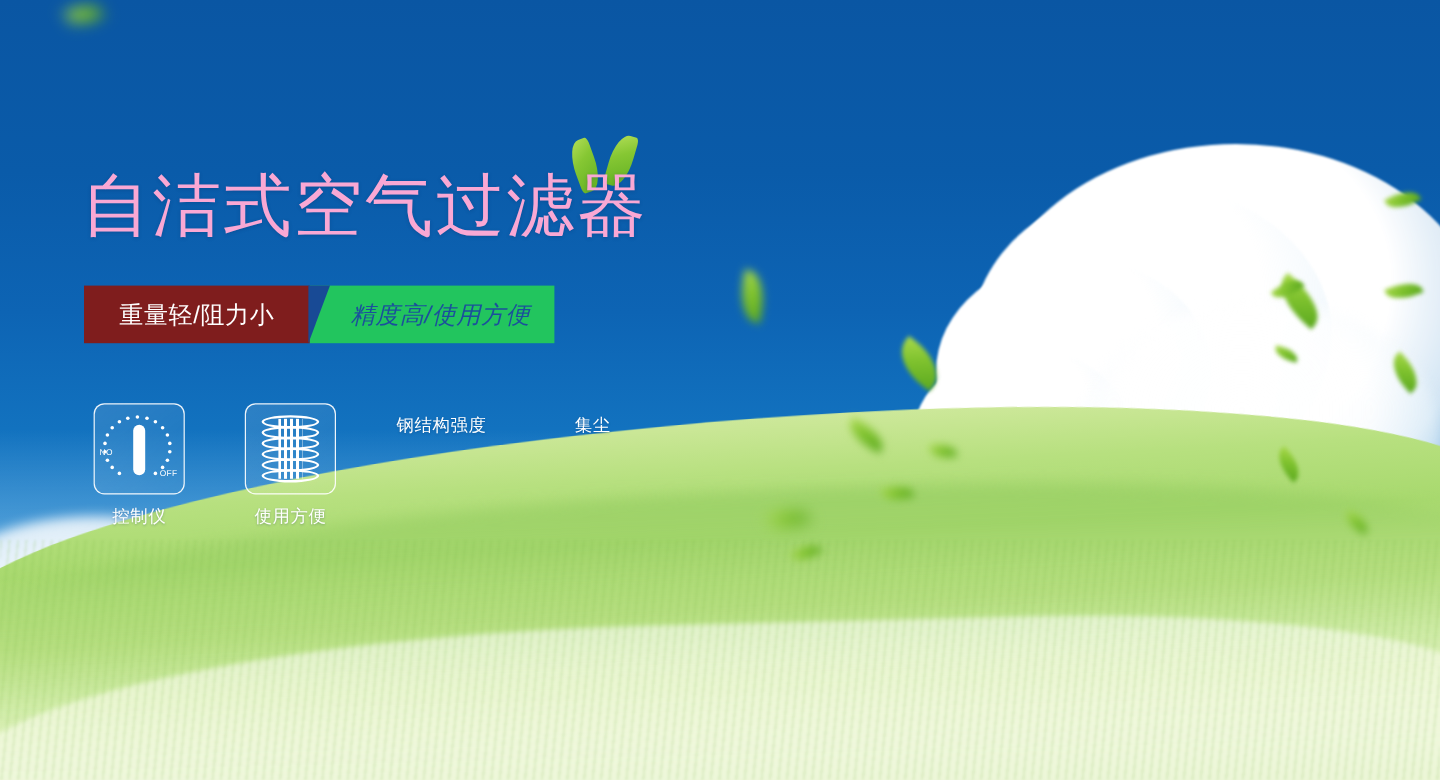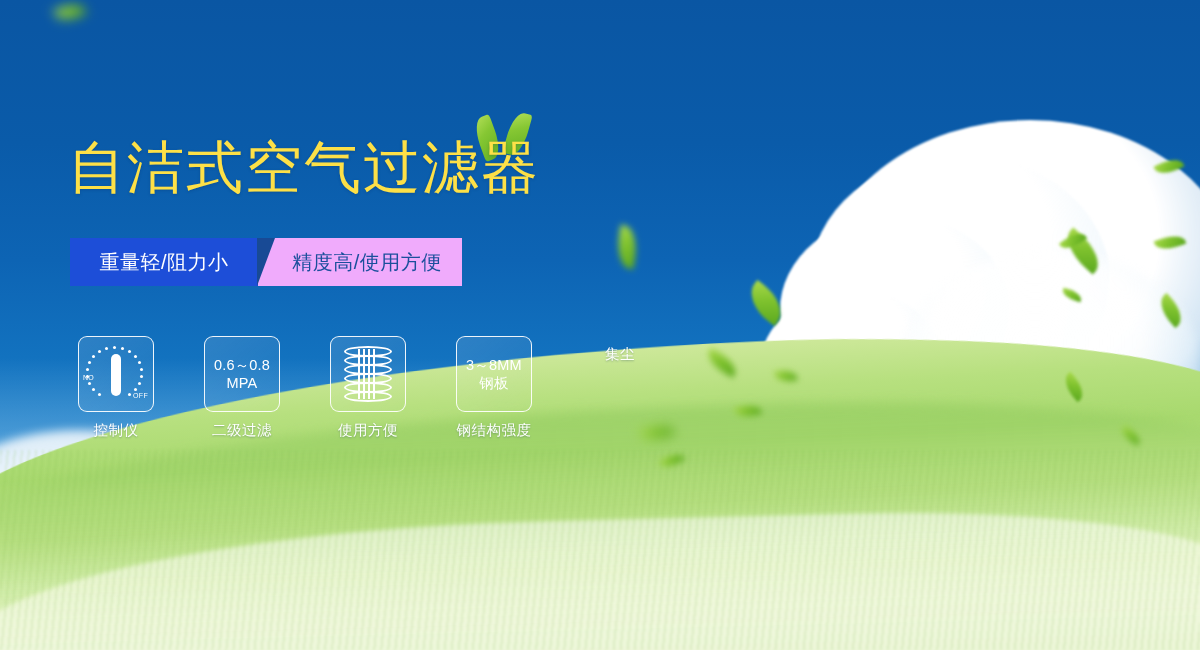--- a/index.html
+++ b/index.html
@@ -144,44 +144,43 @@
     border-radius: 60% 12% 60% 12%;
   }
   .sprout .sl.left  { left: 8px;  top: 8px;  transform: rotate(-20deg); }
   .sprout .sl.right { left: 38px; top: 4px;  transform: rotate(16deg); }
 
   
   .title {
     position: absolute;
     left: 68px;
     top: 144px;
-    color: #fde047;
+    color: #f9a8d4;
     font-size: 57px;
     line-height: 1.0;
     letter-spacing: 2px;
     font-weight: 300;
     white-space: nowrap;
     text-shadow: 0 1px 3px rgba(0,40,90,0.25);
-    font-family: Liberation Mono, monospace;
   }
 
   
   .tagline {
     position: absolute;
     left: 70px;
     top: 238px;
     width: 392px;
     height: 48px;
     display: flex;
   }
   .tag-left {
     position: relative;
     width: 188px;
     height: 100%;
-    background: #1d4ed8;
+    background: #7f1d1d;
     display: flex;
     align-items: center;
     justify-content: center;
     color: #ffffff;
     font-size: 20px;
     letter-spacing: 0.5px;
     z-index: 2;
   }
   .tag-left::after {
     content: "";
@@ -189,28 +188,29 @@
     right: -17px;
     top: 0;
     width: 0; height: 0;
     border-style: solid;
     border-width: 0 0 48px 18px;
     border-color: transparent transparent transparent #184a95;
   }
   .tag-right {
     flex: 1;
     height: 100%;
-    background: #f0abfc;
+    background: #22c55e;
     display: flex;
     align-items: center;
     justify-content: center;
     color: #1b4f9c;
     font-size: 20px;
     letter-spacing: 0.5px;
     padding-left: 14px;
+    font-style: italic;
   }
 
   
   .features {
     position: absolute;
     left: 78px;
     top: 336px;
     display: flex;
     gap: 50px;
   }
@@ -437,52 +437,37 @@
           <div class="dot" style="left:15px;  top:49px;"></div>
           <div class="dot" style="left:45px;  top:49px;"></div>
           <div class="needle"></div>
           <div class="lbl no">NO</div>
           <div class="lbl off">OFF</div>
         </div>
       </div>
       <div class="feat-label">控制仪</div>
     </div>
 
-    <div class="feature">
-      <div class="feat-box">
-        <div class="feat-text">
-          <div>0.6～0.8</div>
-          <div>MPA</div>
-        </div>
-      </div>
-      <div class="feat-label">二级过滤</div>
-    </div>
 
     <div class="feature">
       <div class="feat-box">
         <div class="cartridge">
           <div class="core"></div>
           <div class="ring" style="top:0px;"></div>
           <div class="ring" style="top:9px;"></div>
           <div class="ring" style="top:18px;"></div>
           <div class="ring" style="top:27px;"></div>
           <div class="ring" style="top:36px;"></div>
           <div class="ring" style="top:45px;"></div>
         </div>
       </div>
       <div class="feat-label">使用方便</div>
     </div>
 
     <div class="feature">
-      <div class="feat-box">
-        <div class="feat-text">
-          <div>3～8MM</div>
-          <div>钢板</div>
-        </div>
-      </div>
       <div class="feat-label">钢结构强度</div>
     </div>
 
     <div class="feature">
       <div class="feat-label">集尘</div>
     </div>
 
   </div>
 </div>
 

